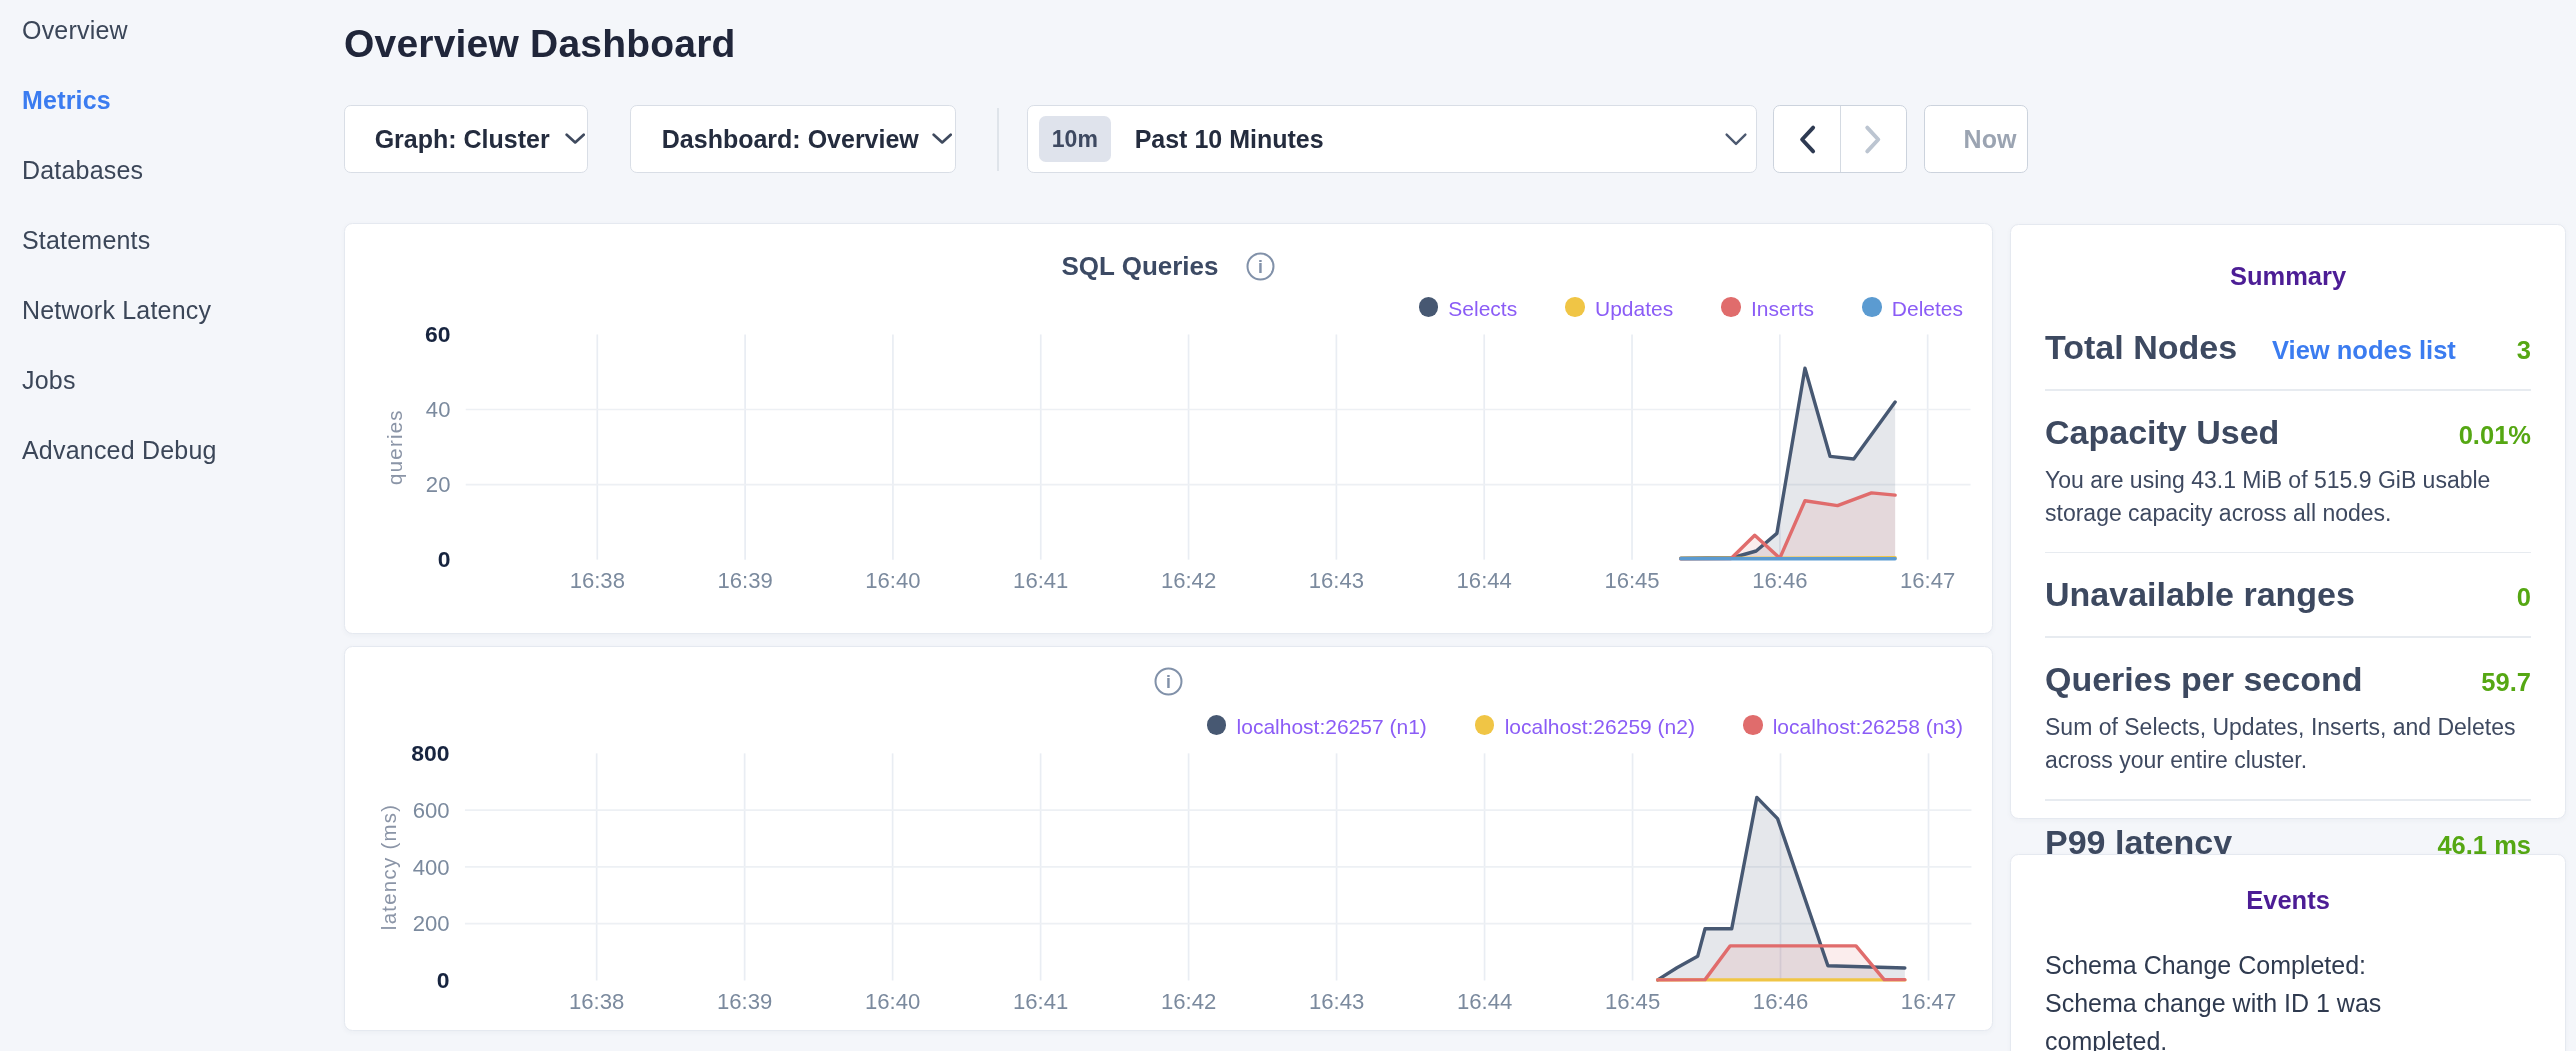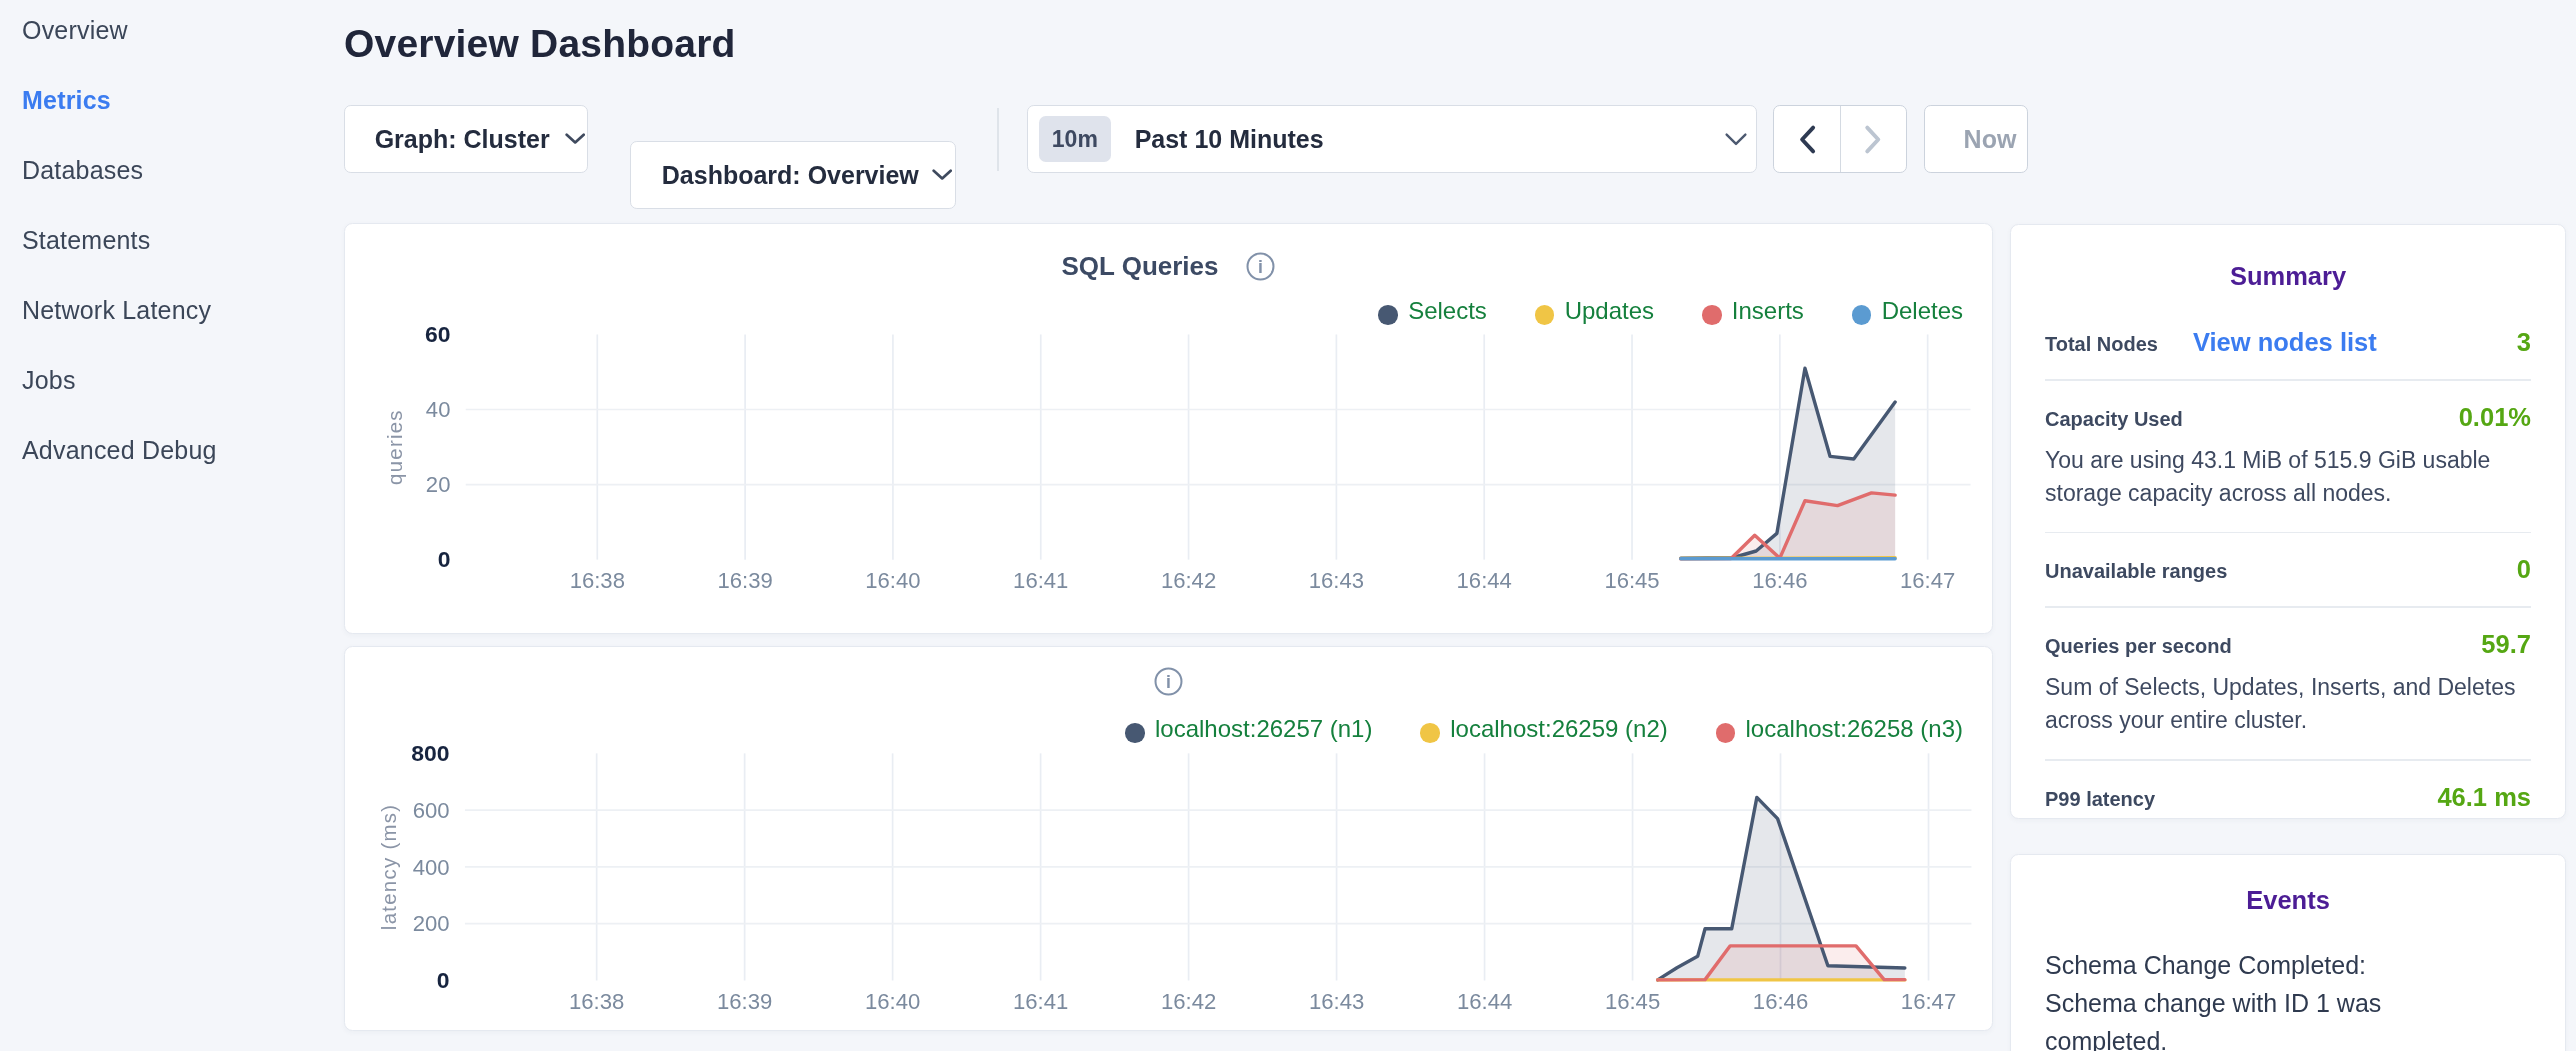--- a/index.html
+++ b/index.html
@@ -22,21 +22,21 @@
     position:absolute; left:344px; top:22px;
     font-size:39px; font-weight:600; color:#20263a; letter-spacing:0.2px;
   }
   .btn {
     position:absolute; top:105px; height:68px;
     background:#fff; border:1.7px solid #d9dee6; border-radius:6.8px;
     display:flex; align-items:center; justify-content:center;
     font-size:25px; font-weight:700; color:#242c3e; cursor:pointer;padding-left:28px;
   }
   .graph-btn   { left:344px;  width:244px; gap:15.3px; }
-  .dash-btn    { left:630px;  width:326px; gap:13px;margin-top:36px; }
+  .dash-btn    { left:630px;  width:326px; gap:13px; }
   .toolbar-sep { position:absolute; left:997px; top:108px; width:1.7px; height:63px; background:#dfe4ea; }
   .timepicker  { left:1027px; width:730px; justify-content:flex-start; padding:0 8px 0 11px; }
   .tp-badge {
     background:#dfe3ec; border-radius:6.8px; height:46px; padding:0 12.8px;
     display:flex; align-items:center; font-size:23px; font-weight:700; color:#3e4961;
   }
   .tp-label { margin-left:24px; }
   .tp-chevron { margin-left:auto; display:flex; }
   .arrow-group { left:1773px; width:134px; padding:0; border-color:#ccd3dd; }
   .arrow-cell { flex:1; height:100%; display:flex; align-items:center; justify-content:center; cursor:pointer; }
@@ -53,36 +53,36 @@
   .chart-card-2 { left:344px; top:646px; width:1649px; height:385px; }
   .chart-title {
     position:absolute; left:0; right:0; display:flex; justify-content:center; align-items:center;
     gap:26px; font-size:26px; font-weight:700; color:#3c4a64; z-index:2;
   }
   .chart-card-1 .chart-title { top:27px; }
   .chart-card-2 .chart-title { top:18.7px; }
   .legend { position:absolute; right:29px; display:flex; gap:48px; z-index:2; }
   .chart-card-1 .legend { top:73px; }
   .chart-card-2 .legend { top:68px; }
-  .legend-item { display:flex; align-items:flex-end; gap:10.2px; font-size:24px; color:#15803d; }
+  .legend-item { display:flex; align-items:flex-start; gap:10.2px; font-size:21px; color:#8b5cf6; }
   .legend-dot { width:19.6px; height:19.6px; border-radius:50%; flex:none; }
   .chart-svg { position:absolute; left:0; top:0; }
   svg text { font-family:"Liberation Sans","DejaVu Sans",sans-serif; }
   .x-tick      { font-size:26px; fill:#7b8a9e; }
   .y-tick      { font-size:26px; fill:#7b8a9e; }
   .y-tick-bold { font-size:27px; fill:#17243f; font-weight:700; }
   .unit-label  { font-size:24px; fill:#8b95a7; letter-spacing:1.5px; }
   
   .summary-card { left:2010px; top:224px; width:556px; height:595px; padding:37px 34px 0; }
   .events-card  { left:2010px; top:854px; width:556px; height:255px; padding:31px 34px 0; }
   .panel-title { text-align:center; font-size:25.5px; font-weight:700; color:#4c1d95; }
   .summary-card .panel-title { margin-bottom:37px; }
   .events-card  .panel-title { margin-bottom:31px; }
   .sum-row { display:flex; align-items:baseline; }
-  .sum-label { font-size:20px; font-weight:700; color:#3d4960; }
+  .sum-label { font-size:34px; font-weight:700; color:#3d4960; }
   .sum-link { margin-left:35px; font-size:25.5px; font-weight:700; color:#3b7cf0; cursor:pointer; }
   .sum-value { margin-left:auto; font-size:25.5px; font-weight:700; color:#55a713; white-space:nowrap; }
   .sum-note { margin-top:12px; font-size:23px; color:#3e4960; line-height:33px; max-width:495px; }
   .divider { height:1.7px; background:#e7ebf0; margin:22px 0; }
   .event-msg { font-size:25px; color:#2f3a4f; line-height:38px; max-width:408px; }
 </style>
 </head>
 <body>
 
 <nav class="sidebar">

